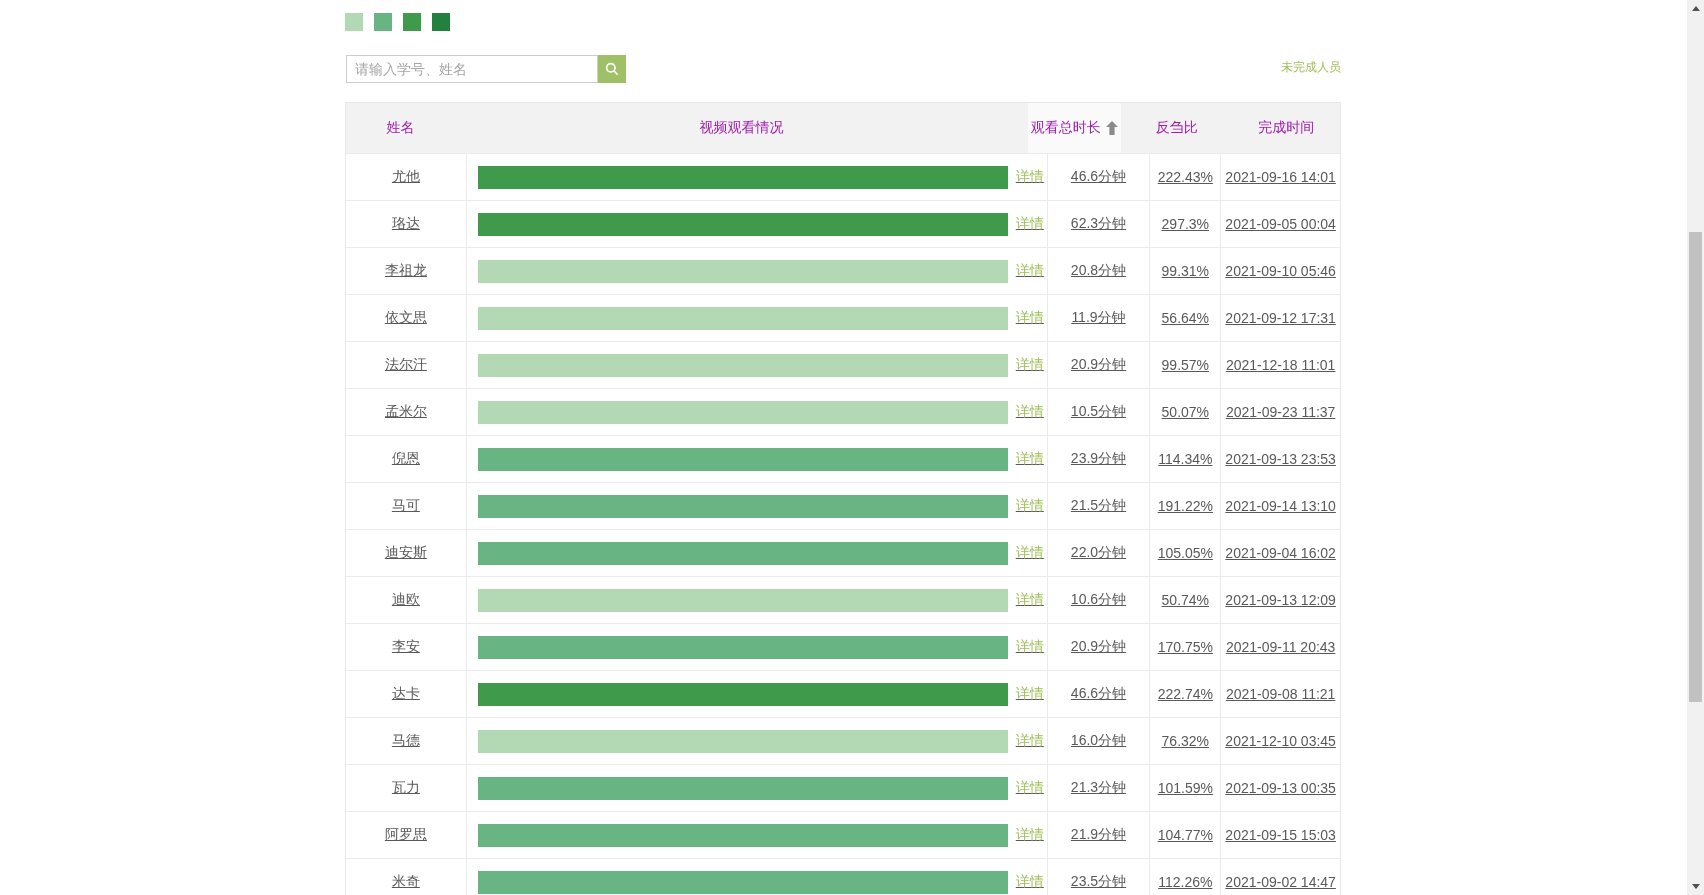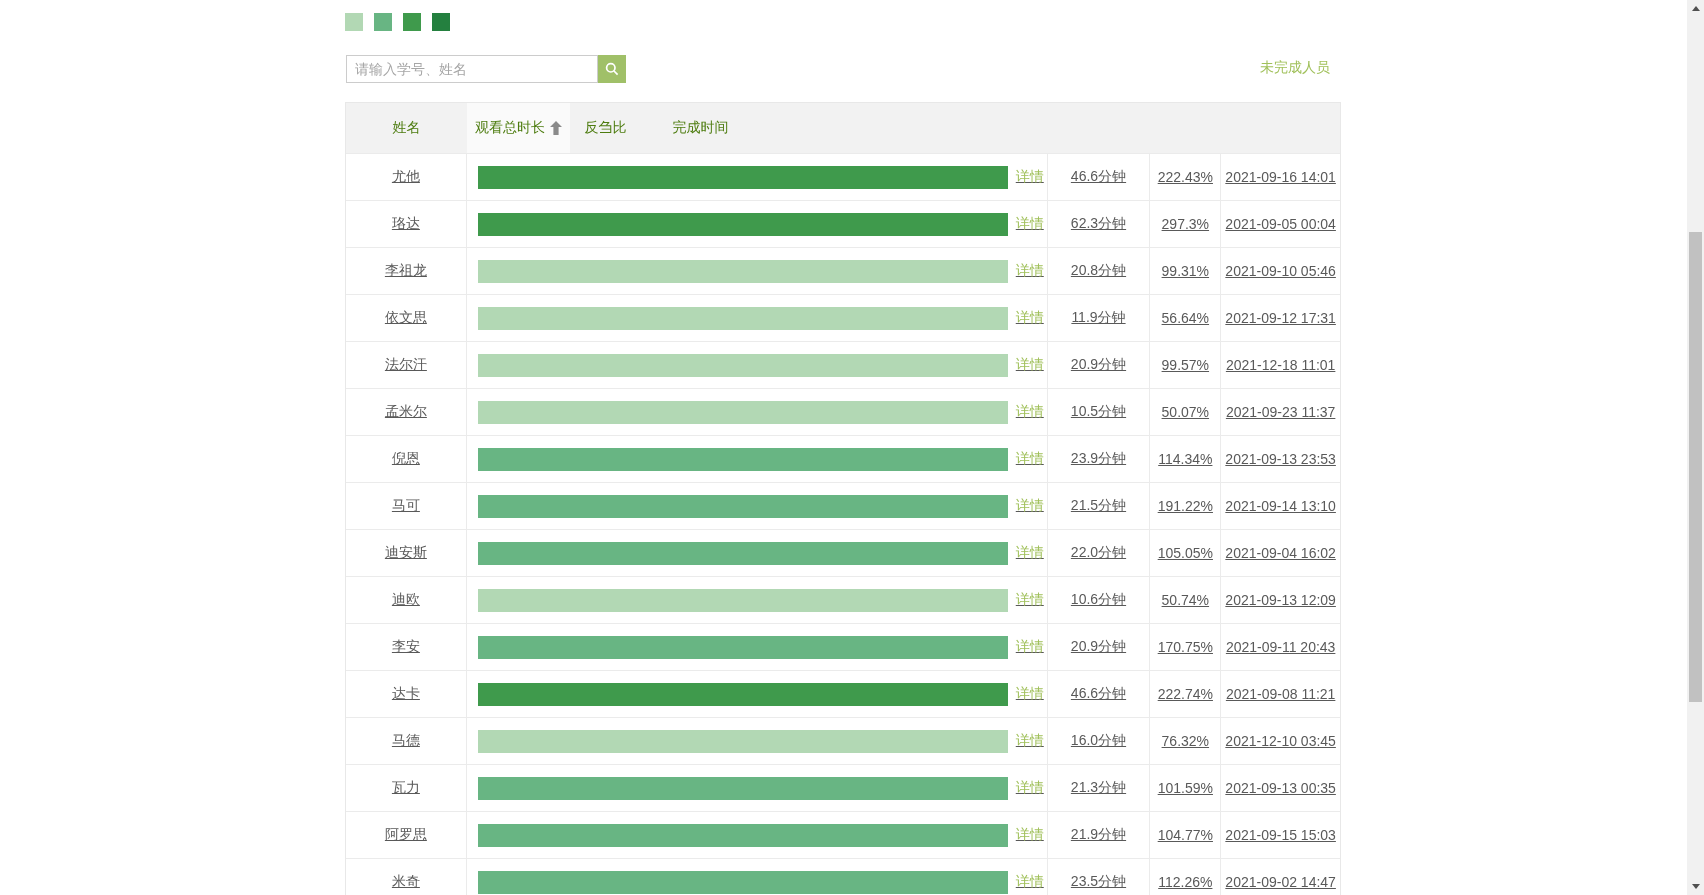--- a/index.html
+++ b/index.html
@@ -12,27 +12,27 @@
   .legend .swatch { width: 18px; height: 18px; margin-right: 11px; }
 
   
   .search-input { position: absolute; left: 346px; top: 55px; width: 252px; height: 28px;
     border: 1px solid #ccc; outline: none; padding: 0 8px; font-size: 14px; color: #666;
     font-family: inherit; }
   .search-input::placeholder { color: #a6a6a6; }
   .search-btn { position: absolute; left: 598px; top: 55px; width: 28px; height: 28px;
     border: none; cursor: pointer; display: flex; align-items: center; justify-content: center; }
 
-  .incomplete-link { position: absolute; top: 59px; right: 374px; font-size: 14px;
+  .incomplete-link { position: absolute; top: 59px; right: 363px; font-size: 12px;
     text-decoration: none; cursor: pointer; }
 
   
   .table { position: absolute; left: 345px; top: 102px; width: 996px;
     border: 1px solid #e8e8e8; font-size: 14px; color: #595959; }
-  .thead { display: flex; height: 50px; background: #f2f2f2; color: #4d7c0f; }
+  .thead { display: flex; height: 50px; background: #f2f2f2; color: #a21caf; gap: 24px; }
   .thead .hcell { display: flex; align-items: center; justify-content: center; height: 100%; }
   .thead .hcell.sorted { background: #fafafa; }
   .row { display: flex; height: 47px; background: #fff; border-top: 1px solid #ebebeb; text-decoration: underline; }
   .cell { display: flex; align-items: center; justify-content: center; height: 100%;
     border-right: 1px solid #ebebeb; }
   .cell:last-child { border-right: none; }
   .c-name  { width: 121px; }
   .c-bar   { width: 582px; justify-content: flex-start; padding-left: 11px; align-items: center; }
   .c-dur   { width: 103px; }
   .c-ratio { width: 71px; }
@@ -73,20 +73,21 @@
         <line x1="10" y1="10" x2="13.6" y2="13.6" stroke="#ffffff" stroke-width="1.7"></line>
       </svg>
     </span>
   </button>
 
   <a class="incomplete-link" id="incomplete-link" style="color: rgb(160, 192, 90);">未完成人员</a>
 
   <div class="table">
     <div class="thead">
       <div class="hcell c-name">姓名</div>
+      <div class="hcell c-bar" style="justify-content:center;padding-left:0">视频观看情况</div>
       <div class="hcell c-dur sorted">
         <span>观看总时长</span>
         <span class="sort-arrow">
           <svg width="12" height="14" viewBox="0 0 12 14">
             <path d="M6 0 L12 6 L8.6 6 L8.6 14 L3.4 14 L3.4 6 L0 6 Z" fill="#8a8a8a"></path>
           </svg>
         </span>
       </div>
       <div class="hcell c-ratio">反刍比</div>
       <div class="hcell c-time">完成时间</div>

